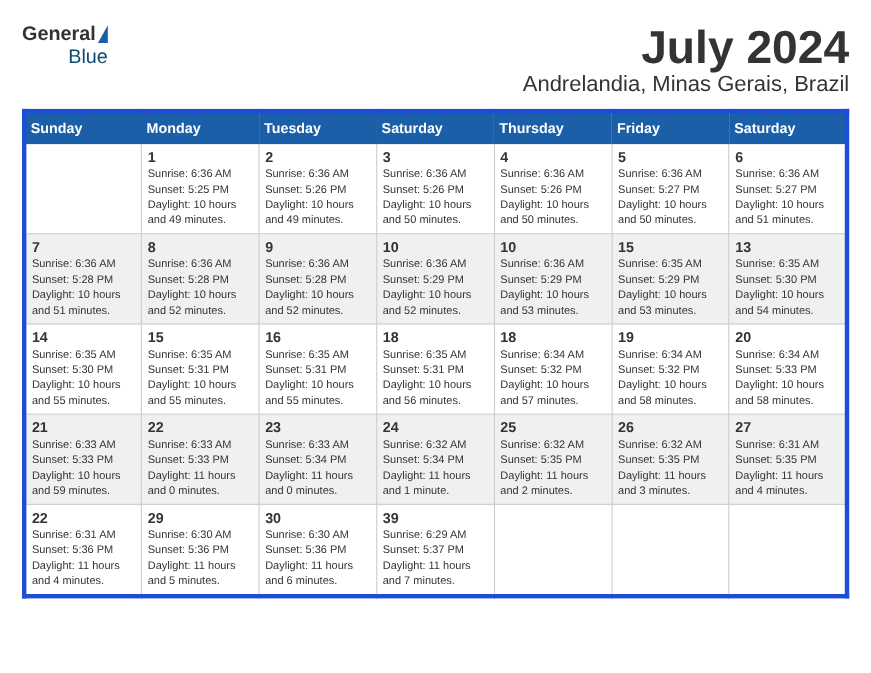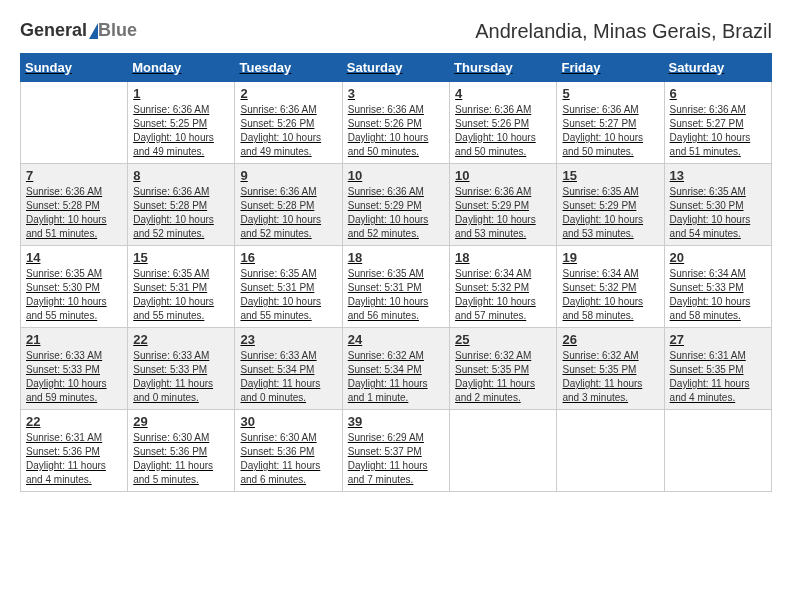--- a/index.html
+++ b/index.html
@@ -11,21 +11,21 @@
       padding: 20px;
     }
     .header-section {
       display: flex;
       justify-content: space-between;
       align-items: flex-start;
       margin-bottom: 10px;
     }
     .logo {
       display: flex;
-      flex-direction: row;
+      flex-direction: column;
       align-items: flex-end;
     }
     .logo-top {
       display: flex;
       align-items: center;
     }
     .title-section {
       text-align: right;
     }
     .month-title {
@@ -34,22 +34,21 @@
       color: #333;
       line-height: 1.1;
     }
     .location-title {
       font-size: 20px;
       color: #333;
     }
     .calendar-table {
       width: 100%;
       border-collapse: collapse;
-      border: 1px solid #1d4ed8;
-      text-decoration: underline;
+      border: 4px solid #1d4ed8;
     }
     .calendar-table th {
       background-color: #1a5fa8;
       color: #fff;
       padding: 6px 4px;
       font-size: 13px;
       font-weight: bold;
       border: 1px solid #1a5fa8;
       text-align: left;
     }
@@ -85,23 +84,24 @@
   </style>
 </head>
 <body>
 
 <div class="header-section">
   <div class="logo">
     <div class="logo-top">
       <span style="font-size:18px;font-weight:bold;color:#333;">General</span>
       <span style="display:inline-block;width:0;height:0;border-left:9px solid transparent;border-bottom:16px solid #1a5fa8;margin-left:2px;vertical-align:middle;"></span>
     </div>
-    <span style="font-size:18px;font-weight:bold;color:#737373;">Blue</span>
+    <span style="font-size:18px;font-weight:normal;color:#0c4a6e;">Blue</span>
   </div>
   <div class="title-section">
+    <div class="month-title">July 2024</div>
     <div class="location-title">Andrelandia, Minas Gerais, Brazil</div>
   </div>
 </div>
 
 <table class="calendar-table">
   <thead>
     <tr>
     <th>Sunday</th>
         <th>Monday</th>
         <th>Tuesday</th>

